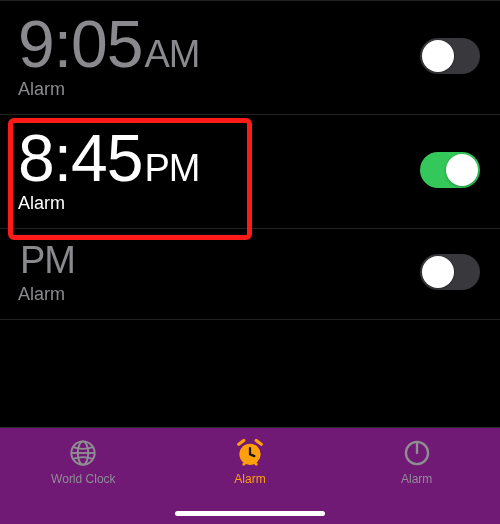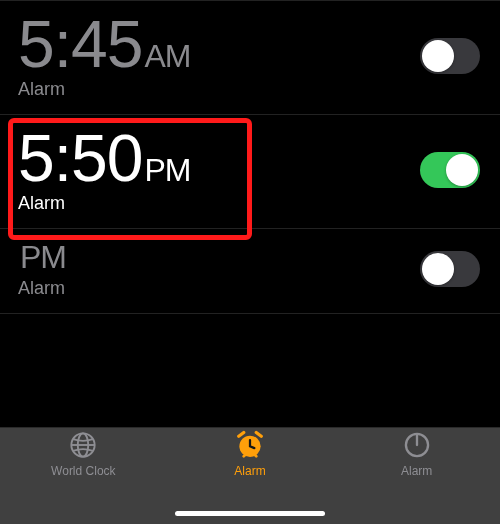--- a/index.html
+++ b/index.html
@@ -37,21 +37,21 @@
       display: flex;
       align-items: baseline;
     }
     .time-value {
       font-size: 66px;
       font-weight: 300;
       letter-spacing: -1px;
       line-height: 1;
     }
     .time-ampm {
-      font-size: 32px;
+      font-size: 38px;
       font-weight: 400;
       margin-left: 2px;
       letter-spacing: -1px;
     }
     .alarm-label {
       font-size: 18px;
       margin-top: 2px;
     }
     .inactive .time-value,
     .inactive .time-ampm,
@@ -102,25 +102,25 @@
     .toggle-on .toggle-knob {
       right: 2px;
     }
     
     .tab-bar {
       position: absolute;
       bottom: 0;
       left: 0;
       right: 0;
       height: 97px;
-      background: #404040;
+      background: #701a75;
       display: flex;
       justify-content: space-around;
       align-items: flex-start;
-      padding-top: 2px;
+      padding-top: 10px;
       border-top: 1px solid #2a2a2a;
     }
     .tab-item {
       display: flex;
       flex-direction: column;
       align-items: center;
       gap: 4px;
       width: 25%;
       cursor: pointer;
     }
@@ -151,35 +151,35 @@
     }
   </style>
 </head>
 <body>
 
 <div class="alarm-list">
 
   <div class="alarm-row inactive">
     <div class="alarm-time-block">
       <div class="time-line">
-        <span class="time-value">5:45</span>
+        <span class="time-value">9:05</span>
         <span class="time-ampm">AM</span>
       </div>
       <span class="alarm-label">Alarm</span>
     </div>
     <div class="toggle toggle-off">
       <div class="toggle-knob"></div>
     </div>
   </div>
 
   <div class="alarm-row active" style="position:relative;">
     <div class="highlight-box"></div>
     <div class="alarm-time-block">
       <div class="time-line">
-        <span class="time-value">5:50</span>
+        <span class="time-value">8:45</span>
         <span class="time-ampm">PM</span>
       </div>
       <span class="alarm-label">Alarm</span>
     </div>
     <div class="toggle toggle-on">
       <div class="toggle-knob"></div>
     </div>
   </div>
 
   <div class="alarm-row inactive">

